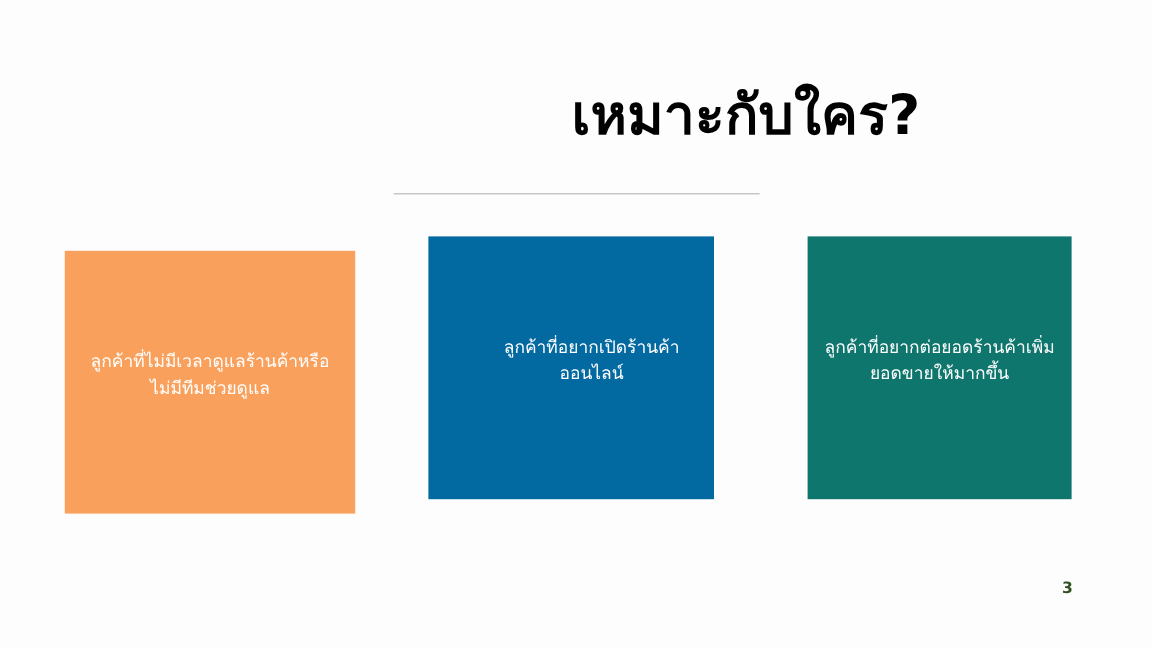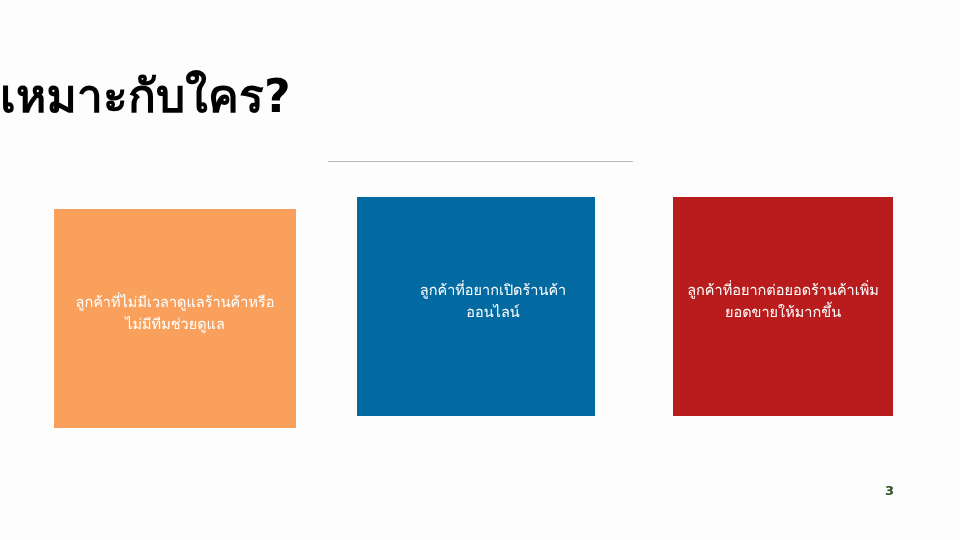--- a/index.html
+++ b/index.html
@@ -21,21 +21,21 @@
     height: 540px;
     background: #fdfdfe;
   }
 
   
   .title {
     position: absolute;
     left: 0;
     top: 66px;
     width: 767px;
-    text-align: left;
+    text-align: right;
     font-size: 46px;
     line-height: 60px;
     font-weight: 700;
     color: #010101;
     letter-spacing: 0.2px;
     white-space: nowrap;
   }
 
   
   .divider {
@@ -88,21 +88,21 @@
   .card-2 {
     left: 357px;
     width: 238px;
     background: #0369a1;
     padding-left: 44px;
   }
 
   .card-3 {
     left: 673px;
     width: 220px;
-    background: #b91c1c;
+    background: #0f766e;
   }
 
   
   .page-number {
     position: absolute;
     left: 885px;
     top: 483px;
     width: 30px;
     text-align: left;
     font-size: 13px;

